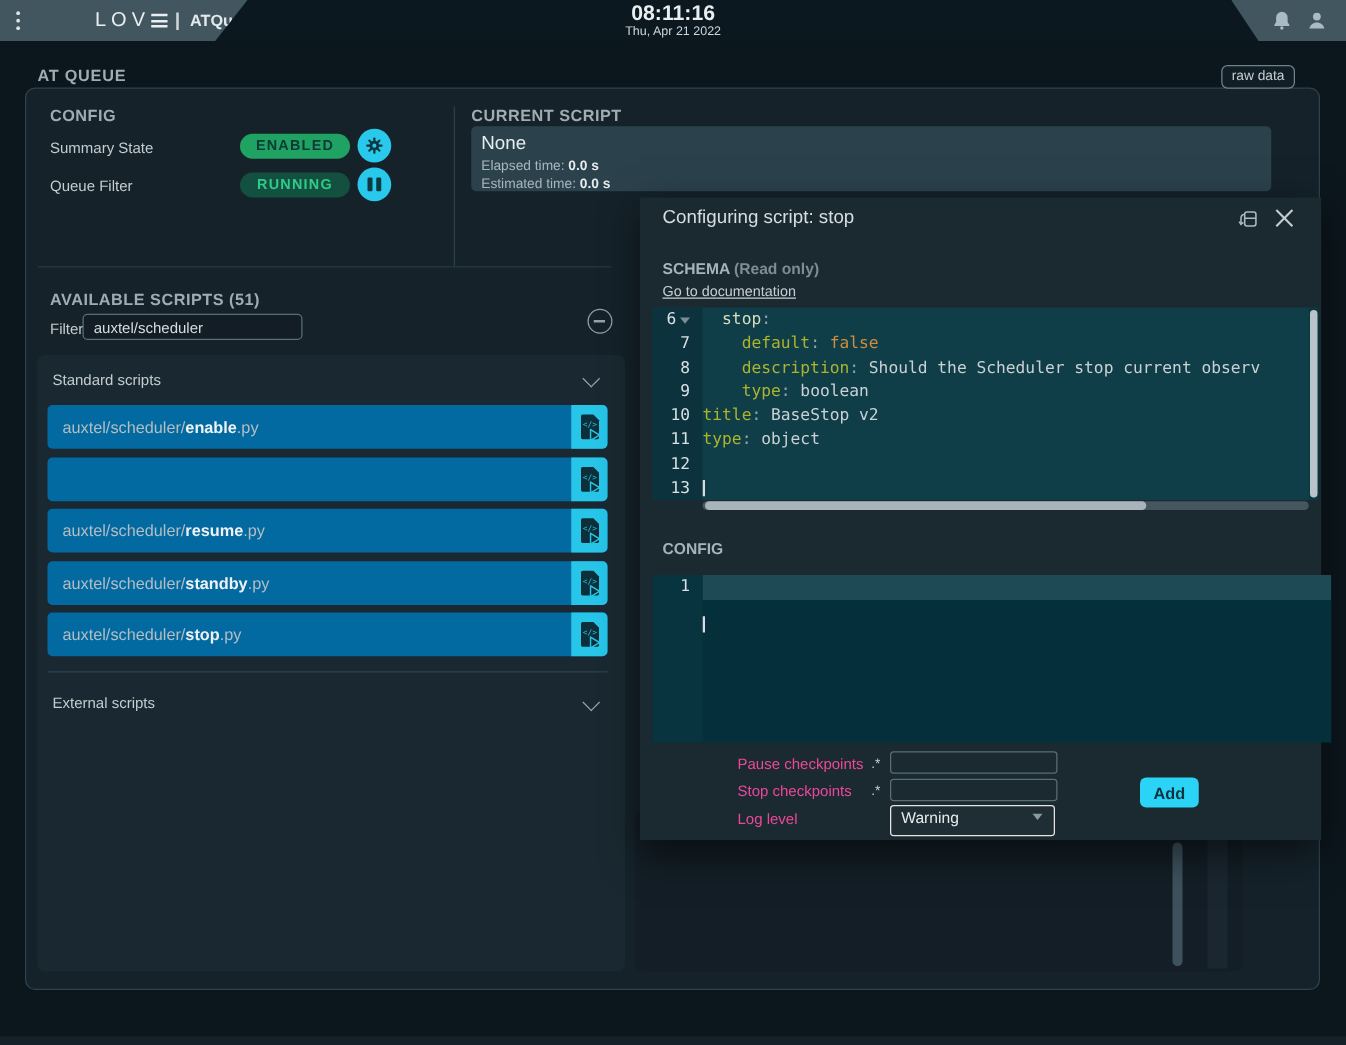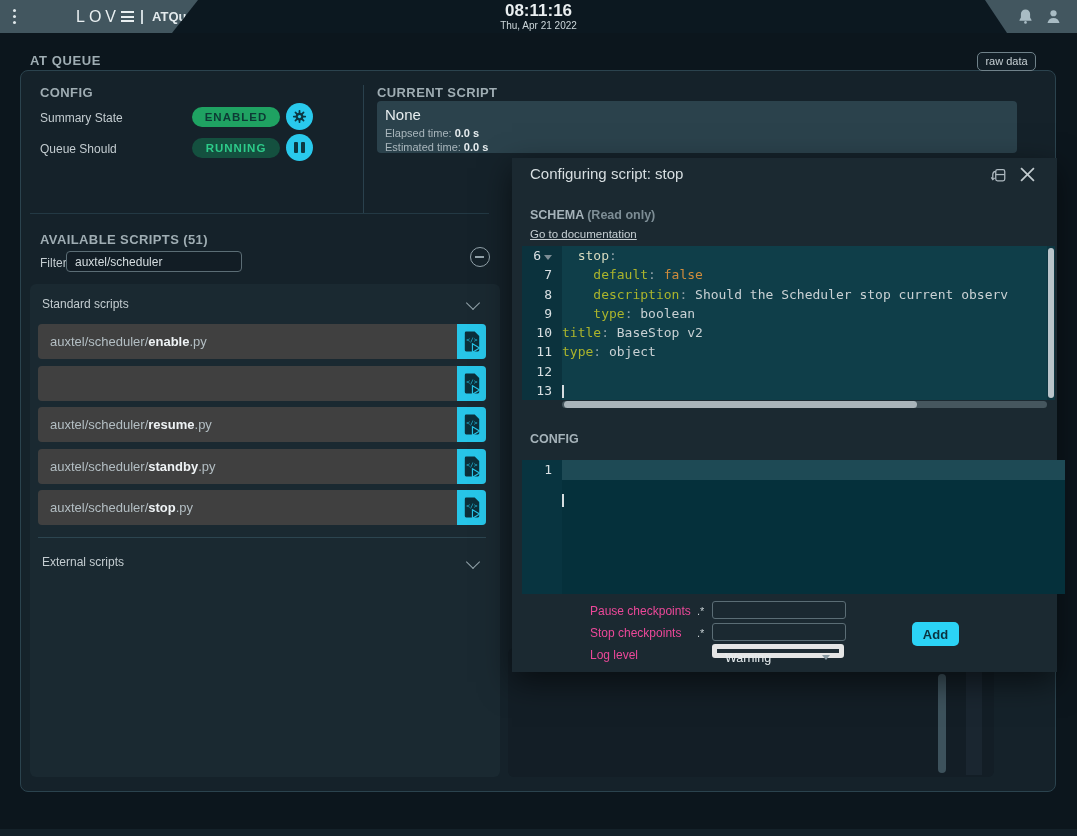--- a/index.html
+++ b/index.html
@@ -61,21 +61,21 @@
 
   
   .filter-input{left:66px;top:251px;width:158px;height:19px;background:#121d25;border:1px solid #5b6d75;
                 border-radius:4px;color:#d5dde0;font-size:12px;padding:0 8px;font-family:inherit;}
   .collapse-icon{left:470px;top:247px;width:20px;height:20px;border:1.5px solid #93a3ab;border-radius:50%;
                  box-sizing:border-box;cursor:pointer;}
   .collapse-icon::after{content:"";position:absolute;left:4px;top:8px;width:9px;height:1.6px;background:#93a3ab;}
   .scripts-panel{left:30px;top:284px;width:470px;height:493px;background:#1a2931;border-radius:6px;}
   .chev{width:9px;height:9px;border-right:1.6px solid #93a3ab;border-bottom:1.6px solid #93a3ab;
         transform:rotate(45deg);cursor:pointer;}
-  .script-row{position:absolute;left:8px;width:448px;height:35px;background:#404040;border-radius:4px;cursor:pointer;}
+  .script-row{position:absolute;left:8px;width:448px;height:35px;background:#0369a1;border-radius:4px;cursor:pointer;}
   .sr-text{position:absolute;left:12px;top:0;height:35px;line-height:35px;font-size:13px;color:#b3bec3;white-space:nowrap;}
   .sr-name{color:#eef2f4;font-weight:bold;}
   .launch-btn{position:absolute;right:0;top:0;width:29px;height:35px;background:#27c5e8;border:none;
               border-radius:0 4px 4px 0;cursor:pointer;display:flex;align-items:center;justify-content:center;padding:0;}
   .list-divider{position:absolute;left:8px;top:253px;width:448px;height:1px;background:#2c4550;}
 
   
   .queue-panel{left:508px;top:648px;width:486px;height:129px;background:#131e26;border-radius:6px;}
   .queue-strip{left:966px;top:650px;width:16px;height:125px;background:#1a2630;}
   .queue-scroll-thumb{left:938px;top:674px;width:8px;height:99px;background:#3d525c;border-radius:4px;}
@@ -108,22 +108,22 @@
 
   .config-h{left:18px;top:274px;font-size:12.5px;font-weight:bold;color:#a6b3ba;}
   .config-editor{left:10px;top:302px;width:543px;height:134px;background:#05303b;}
   .config-editor .gutter{background:#083440;}
   .active-line{position:absolute;left:40px;top:0;right:0;height:19.5px;background:#1e4a55;}
 
   .form-lbl{font-size:12px;color:#ec4899;}
   .regex-val{font-size:11px;color:#c6cfd3;}
   .chk-input{position:absolute;width:120px;height:16px;background:transparent;border:1px solid #5b6d75;
              border-radius:3px;color:#e6ecee;font-size:12px;padding:0 6px;font-family:inherit;}
-  .select{position:absolute;left:200px;top:486px;width:132px;height:14px;background:#1f2d35;
-          border:5px solid #e5e5e5;border-radius:3px;cursor:pointer;box-sizing:border-box;}
+  .select{position:absolute;left:200px;top:486px;width:132px;height:25px;background:#1f2d35;
+          border:1px solid #e5e5e5;border-radius:3px;cursor:pointer;box-sizing:border-box;}
   .select .val{position:absolute;left:8px;top:2px;font-size:12.5px;color:#e6ecee;}
   .select .caret{position:absolute;right:9px;top:6px;width:0;height:0;border-left:4.5px solid transparent;
                  border-right:4.5px solid transparent;border-top:5px solid #8a9aa2;}
   .add-btn{position:absolute;left:400px;top:464px;width:47px;height:24px;background:#2bd3f6;border:none;
            border-radius:5px;color:#0a333f;font-size:13px;font-weight:600;cursor:pointer;
            font-family:inherit;padding:0;}
 </style>
 </head>
 <body>
 
@@ -179,21 +179,21 @@
       <g fill="#0c3842">
         <rect x="10.6" y="1.5" width="2.8" height="21" rx="1.2"></rect>
         <rect x="10.6" y="1.5" width="2.8" height="21" rx="1.2" transform="rotate(45 12 12)"></rect>
         <rect x="10.6" y="1.5" width="2.8" height="21" rx="1.2" transform="rotate(90 12 12)"></rect>
         <rect x="10.6" y="1.5" width="2.8" height="21" rx="1.2" transform="rotate(135 12 12)"></rect>
         <circle cx="12" cy="12" r="6.2"></circle>
       </g>
       <circle cx="12" cy="12" r="2.6" fill="#29c9ec"></circle>
     </svg>
   </button>
-  <div class="abs lbl" style="left:40px;top:142px;">Queue Should</div>
+  <div class="abs lbl" style="left:40px;top:142px;">Queue Filter</div>
   <div class="abs badge badge-running" style="left:192px;top:138px;">RUNNING</div>
   <button class="abs circ-btn" style="left:286px;top:134px;">
     <span class="pause-glyph">
         <i></i>
         <i></i>
       </span>
   </button>
 
   <div class="abs divider-v"></div>
   <div class="abs divider-h"></div>

